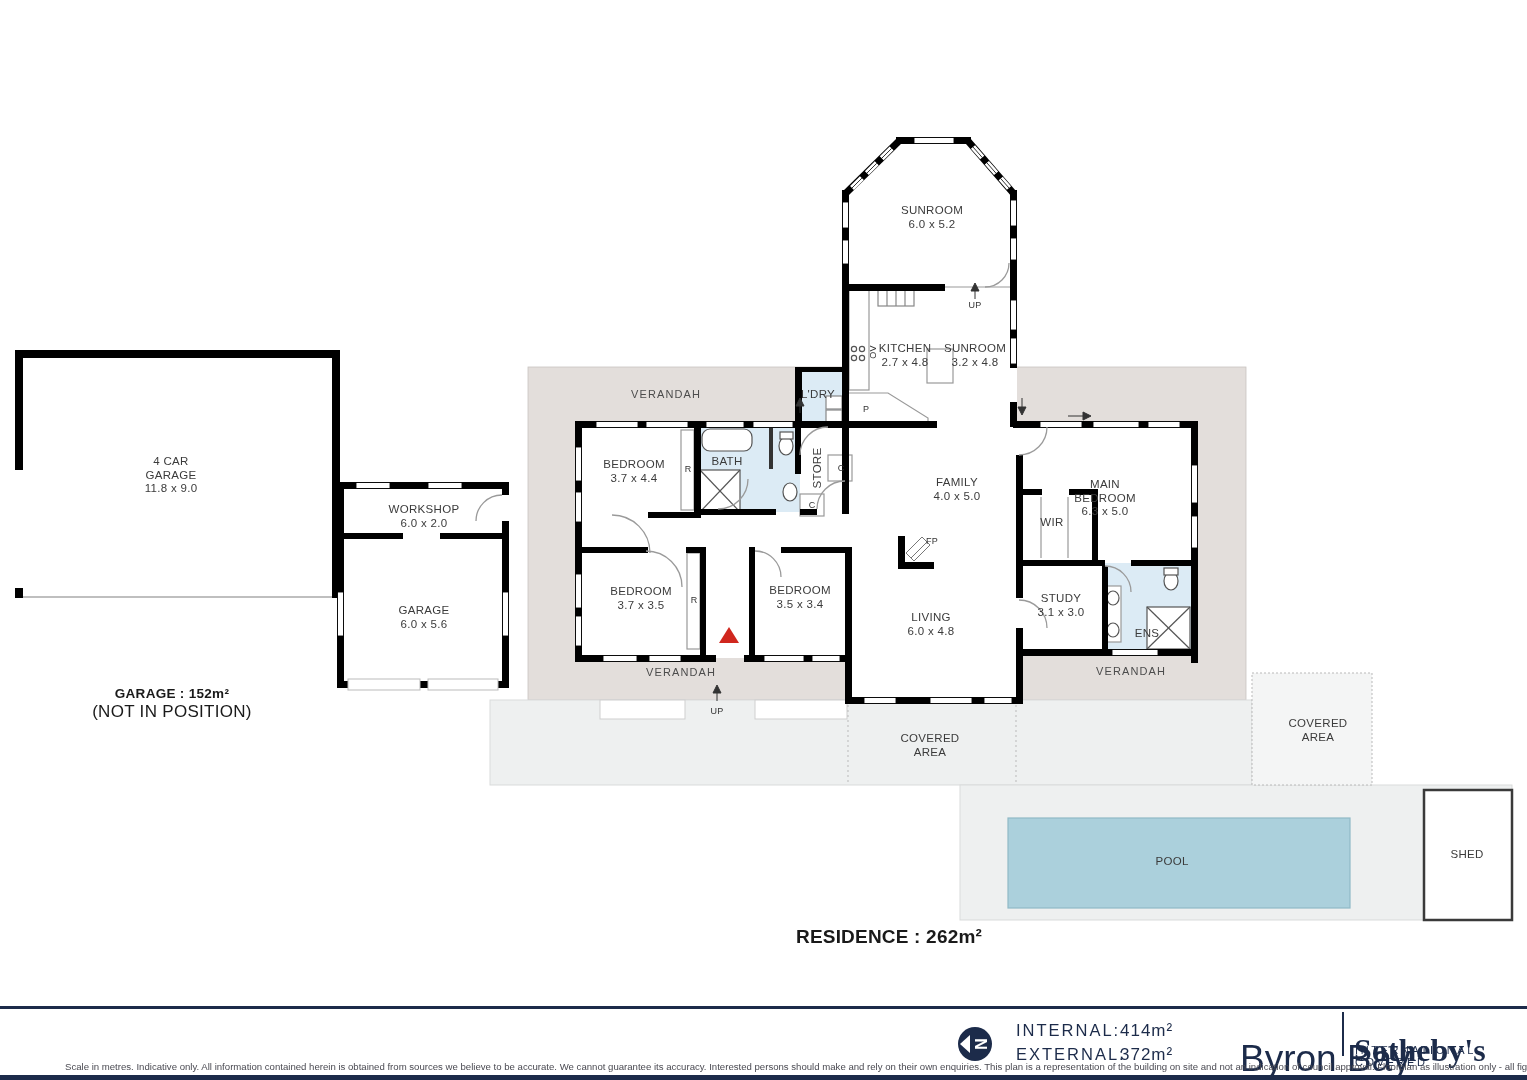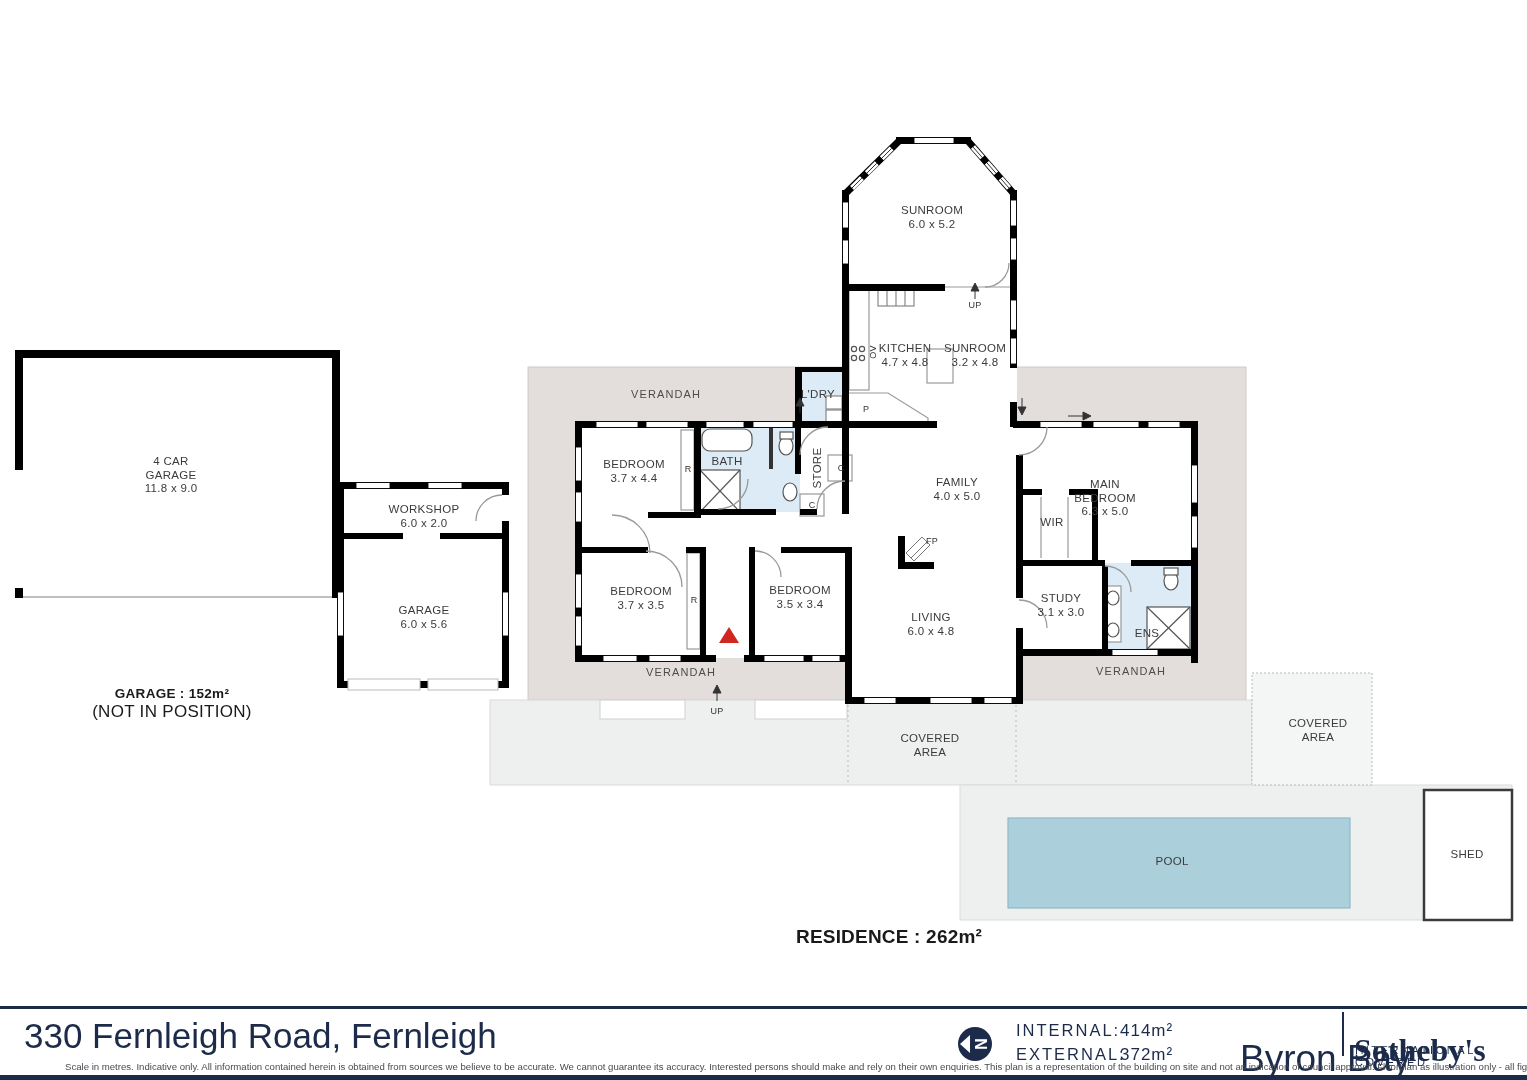--- a/index.html
+++ b/index.html
@@ -262,21 +262,21 @@
     <text x="981" y="1050" transform="rotate(90 981 1044)" fill="#fff" font-family="Liberation Sans, sans-serif" font-size="16" font-weight="bold" text-anchor="middle">N</text>
   </g>
 </svg>
 
   <div class="lbl" style="left:932px;top:218px">
     <div>SUNROOM</div>
       <div class="rd">6.0 x 5.2</div>
     </div>
   <div class="lbl" style="left:905px;top:356px">
     <div>KITCHEN</div>
-      <div class="rd">4.7 x 4.8</div>
+      <div class="rd">2.7 x 4.8</div>
     </div>
   <div class="lbl" style="left:975px;top:356px">
     <div>SUNROOM</div>
       <div class="rd">3.2 x 4.8</div>
     </div>
   <div class="lbl" style="left:818px;top:395px">
     <div>L'DRY</div>
     </div>
   <div class="lbl" style="left:727px;top:462px">
     <div>BATH</div>
@@ -387,21 +387,20 @@
 
   <div class="lbl" style="left:172px;top:704px">
     <div class="note1">GARAGE : 152m²</div>
     <div class="note2">(NOT IN POSITION)</div>
     </div>
   <div class="lbl resnote" style="left:889px;top:937px">
     <div>RESIDENCE : 262m²</div>
     </div>
 
   <div class="rule-top"></div>
-  <div class="addr">330 Fernleigh Road, Fernleigh</div>
   <div class="areas">
     <div class="row">
       <span class="al">INTERNAL:</span>
       <span class="av">414m²</span>
     </div>
     <div class="row">
       <span class="al">EXTERNAL:</span>
       <span class="av">372m²</span>
     </div>
   </div>

